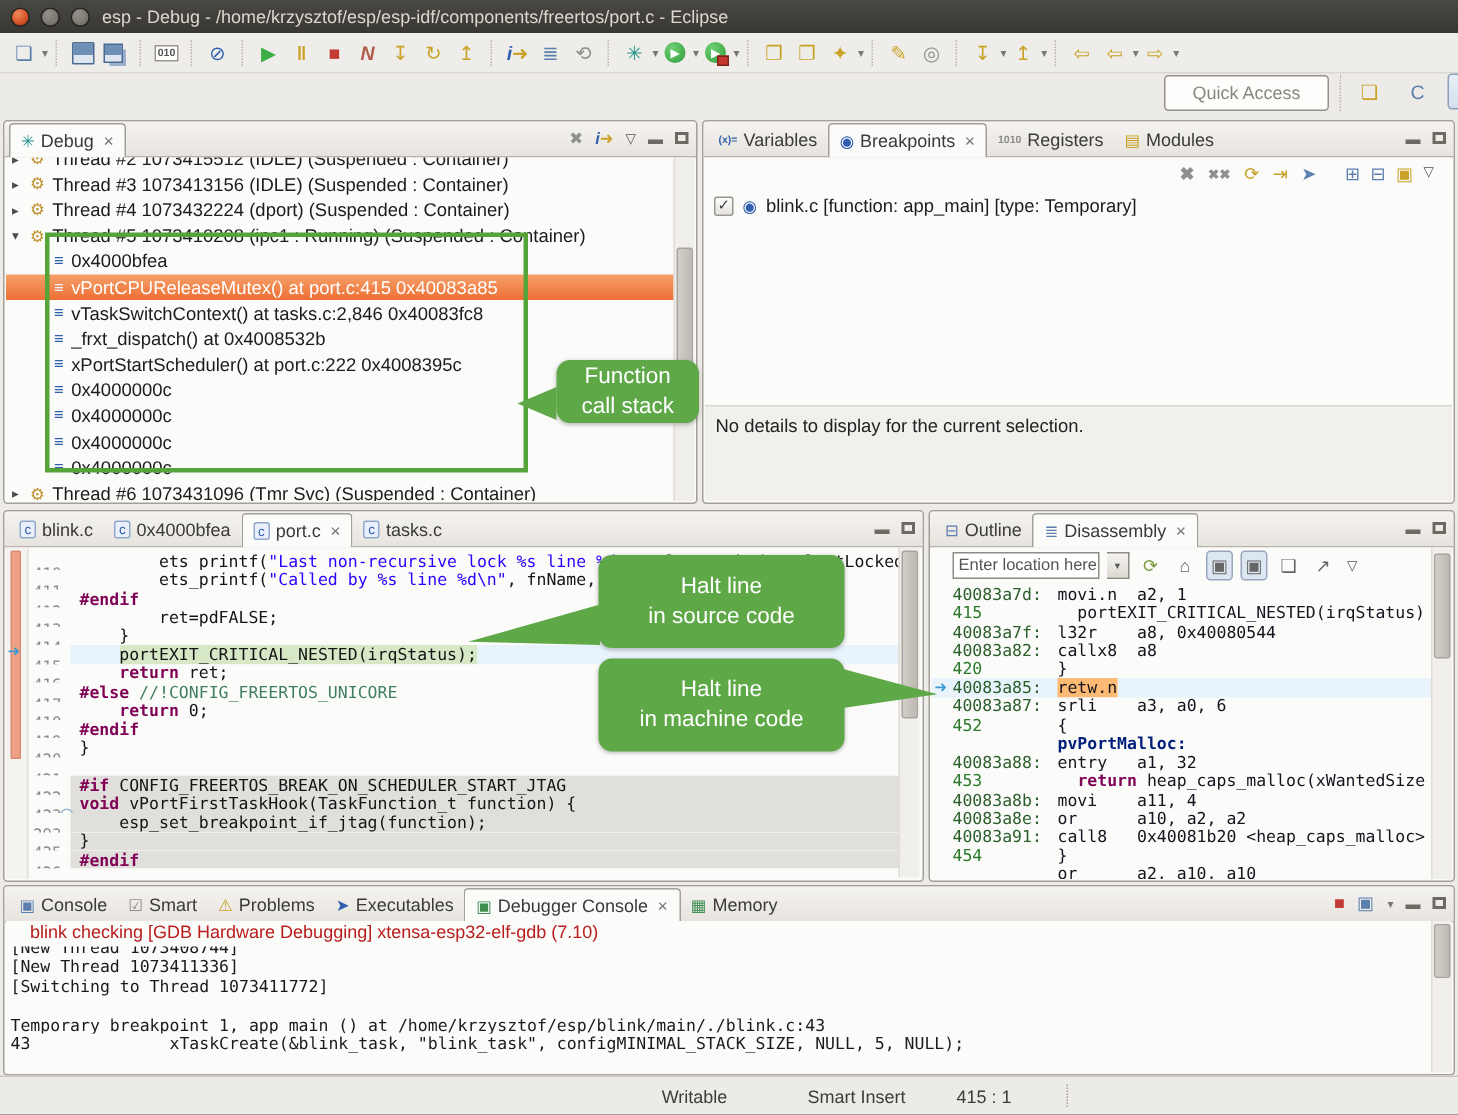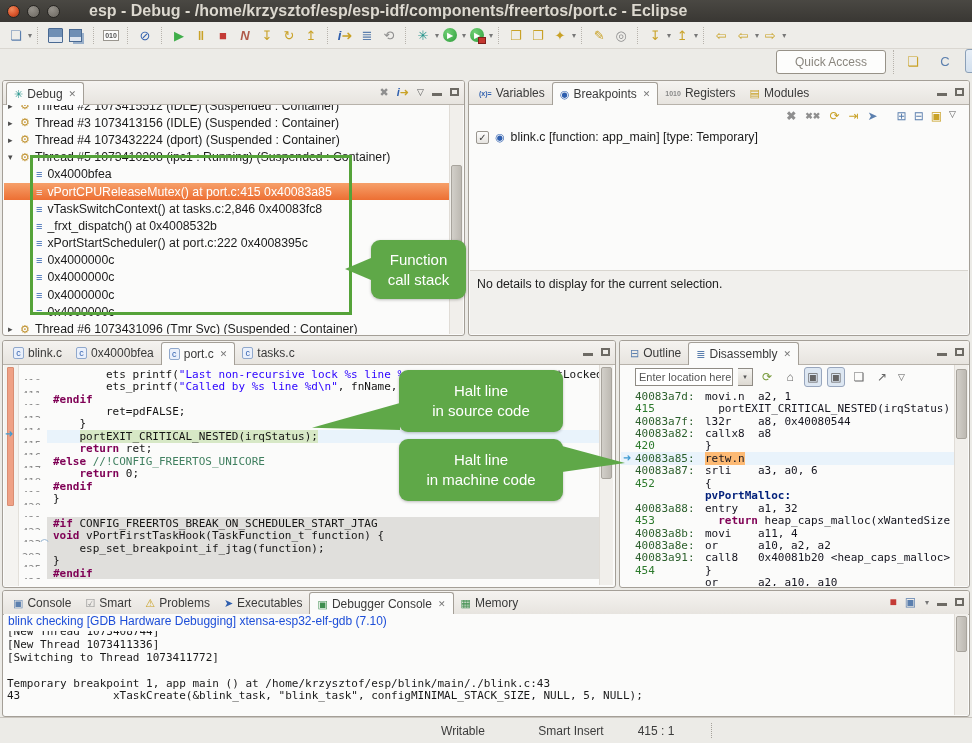--- a/index.html
+++ b/index.html
@@ -4,21 +4,21 @@
 <style>
   html,body{margin:0;padding:0;background:#555;}
   .window{position:relative;width:972px;height:743px;background:#ecebe7;overflow:hidden;
           font-family:"Liberation Sans",sans-serif;color:#222;}
   
   .titlebar{position:absolute;left:0;top:0;right:0;height:22px;
             background:linear-gradient(#4a4843,#393733);display:flex;align-items:center;}
   .wbtn{width:13px;height:13px;border-radius:50%;margin-left:7px;flex:none;border:1px solid #262522;box-sizing:border-box;}
   .wbtn.close{background:radial-gradient(circle at 35% 30%,#f08a5c,#d9542b 55%,#8e3517);}
   .wbtn.minb,.wbtn.maxb{background:radial-gradient(circle at 35% 30%,#96928b,#6a665f);}
-  .titlebar .title{margin-left:29px;font-size:16px;font-weight:bold;color:#dcd8cf;white-space:nowrap;}
+  .titlebar .title{margin-left:8px;font-size:12px;font-weight:normal;color:#dcd8cf;white-space:nowrap;}
   
   .maintoolbar{position:absolute;left:0;top:22px;width:100%;height:27px;background:#eeede9;
                border-bottom:1px solid #dad7d1;display:flex;align-items:center;padding-left:5px;box-sizing:border-box;}
   .tbtn{height:22px;min-width:18px;display:inline-flex;align-items:center;justify-content:center;
         font-size:13px;color:#555;padding:0 2px;flex:none;}
   .drop{font-size:8px;color:#777;margin-left:1px;flex:none;}
   .tsep{width:1px;height:17px;border-left:1px dotted #b7b3ac;margin:0 5px;flex:none;}
   .ic-save{width:13px;height:13px;background:linear-gradient(#6f8fb5 0 8px,#dfe6ef 8px);border:1px solid #4a6a93;border-radius:1px;}
   .ic-saveall{width:11px;height:11px;background:linear-gradient(#6f8fb5 0 7px,#dfe6ef 7px);border:1px solid #4a6a93;box-shadow:3px 3px 0 -1px #9ab0ca;margin-right:3px;}
   .ic-binary{font-size:7px;font-weight:bold;color:#555;border:1px solid #9a968f;background:#fdfdfc;padding:1px 1px;line-height:7px;}
@@ -109,22 +109,22 @@
         font-size:11px;white-space:pre;padding-left:14px;overflow:hidden;}
   .drow.cur{background:#e9f3fb;}
   .dadr{width:70px;flex:none;color:#2c5f2c;}
   .dln{width:70px;flex:none;color:#2c7a2c;}
   .dcode{color:#14141e;}
   .dlabel{color:#001f7a;font-weight:bold;}
   .dhl{background:#fdba74;}
   .dk{color:#7f0055;font-weight:bold;}
   .diparrow{position:absolute;left:2px;top:110px;font-size:10px;color:#3d9ad1;}
   
-  .conheader{position:absolute;top:23px;left:1px;right:1px;height:16px;background:#fbfbfa;font-size:12px;color:#1d4ed8;
-             padding-left:4px;white-space:nowrap;}
+  .conheader{position:absolute;top:23px;left:1px;right:1px;height:16px;background:#fbfbfa;font-size:12px;color:#b91c1c;
+             padding-left:16px;white-space:nowrap;}
   .conbody{position:absolute;top:40px;left:4px;right:14px;bottom:1px;overflow:hidden;}
   .coninner{position:relative;top:-6px;}
   .conline{height:12.9px;font-family:"DejaVu Sans Mono","Liberation Mono",monospace;font-size:11px;color:#1a1a1a;white-space:pre;overflow:hidden;}
   .contools{position:absolute;right:5px;top:0;height:22px;display:flex;align-items:center;gap:8px;}
   
   .statusbar{position:absolute;left:0;right:0;bottom:0;height:25px;background:#ecebe7;border-top:1px solid #c9c5be;
              display:flex;align-items:center;font-size:12px;color:#3c3c3c;}
   .sbcell{text-align:center;flex:none;}
   .sbsep{height:15px;border-left:1px dotted #a5a19a;margin-left:30px;}
   
@@ -510,21 +510,21 @@
       </div>
   </div>
 
   <div class="statusbar">
     <span class="sbcell" style="width:96px;margin-left:415px;">Writable</span>
     <span class="sbcell" style="width:120px;">Smart Insert</span>
     <span class="sbcell" style="width:50px;">415 : 1</span>
     <span class="sbsep"></span>
   </div>
 
-  <div class="callout" style="left:371px;top:240px;width:95px;height:59px;">
+  <div class="callout" style="left:371px;top:240px;width:95px;height:42px;">
     <span>Function</span>
     <span>call stack</span>
     <span class="ctail tail-stack"></span>
   </div>
   <div class="callout" style="left:399px;top:370px;width:164px;height:62px;">
     <span>Halt line</span>
     <span>in source code</span>
     <span class="ctail tail-src"></span>
   </div>
   <div class="callout" style="left:399px;top:439px;width:164px;height:62px;">

